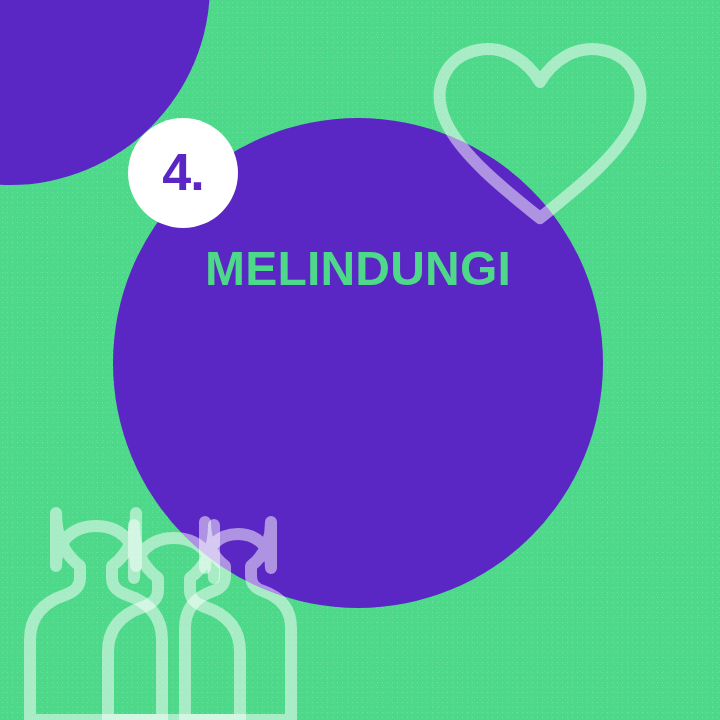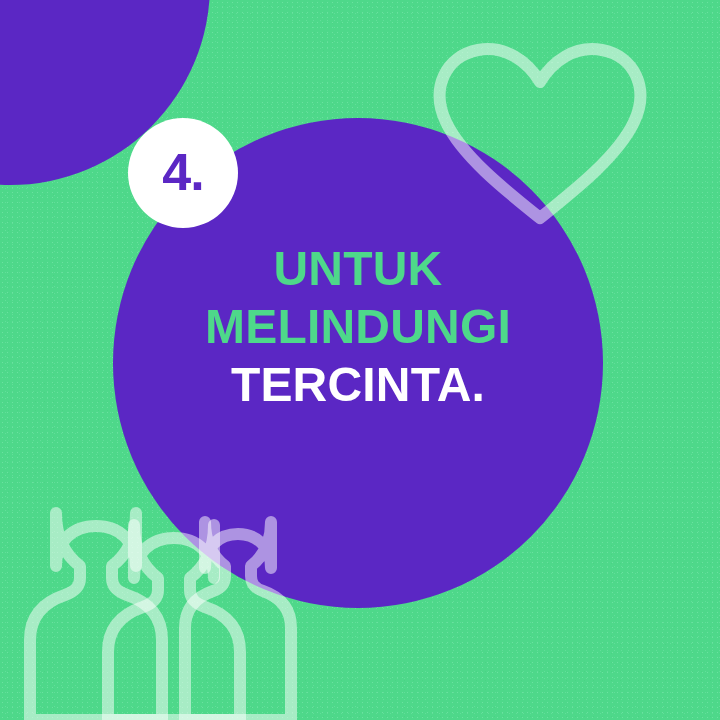--- a/index.html
+++ b/index.html
@@ -185,18 +185,16 @@
                C226 614 240 628 240 652
                L240 720 Z"></path>
     </g>
   </svg>
 
   <div class="badge">
     <span class="badge-number">4.</span>
   </div>
 
   <div class="headline">
-    <span class="headline-line tone-accent">UNTUK</span>
     <span class="headline-line tone-accent">MELINDUNGI</span>
-    <span class="headline-line tone-light">TERCINTA.</span>
   </div>
 
 </div>
 
 </body></html>

